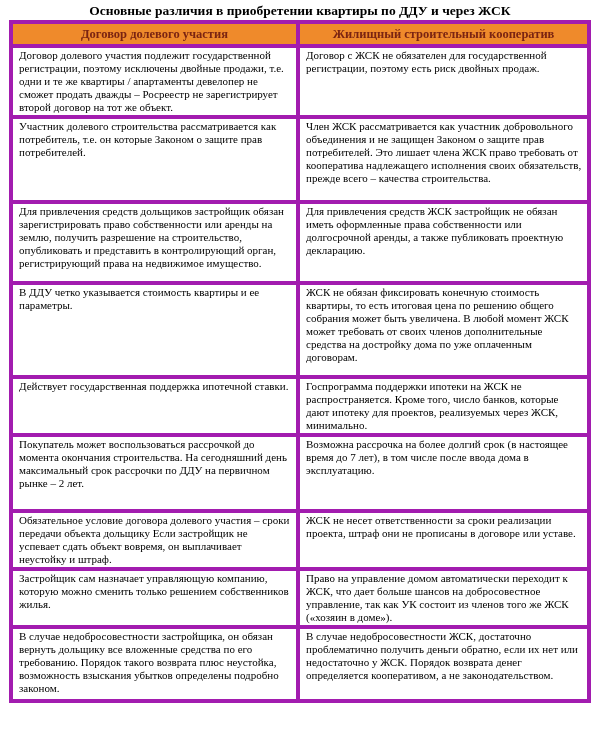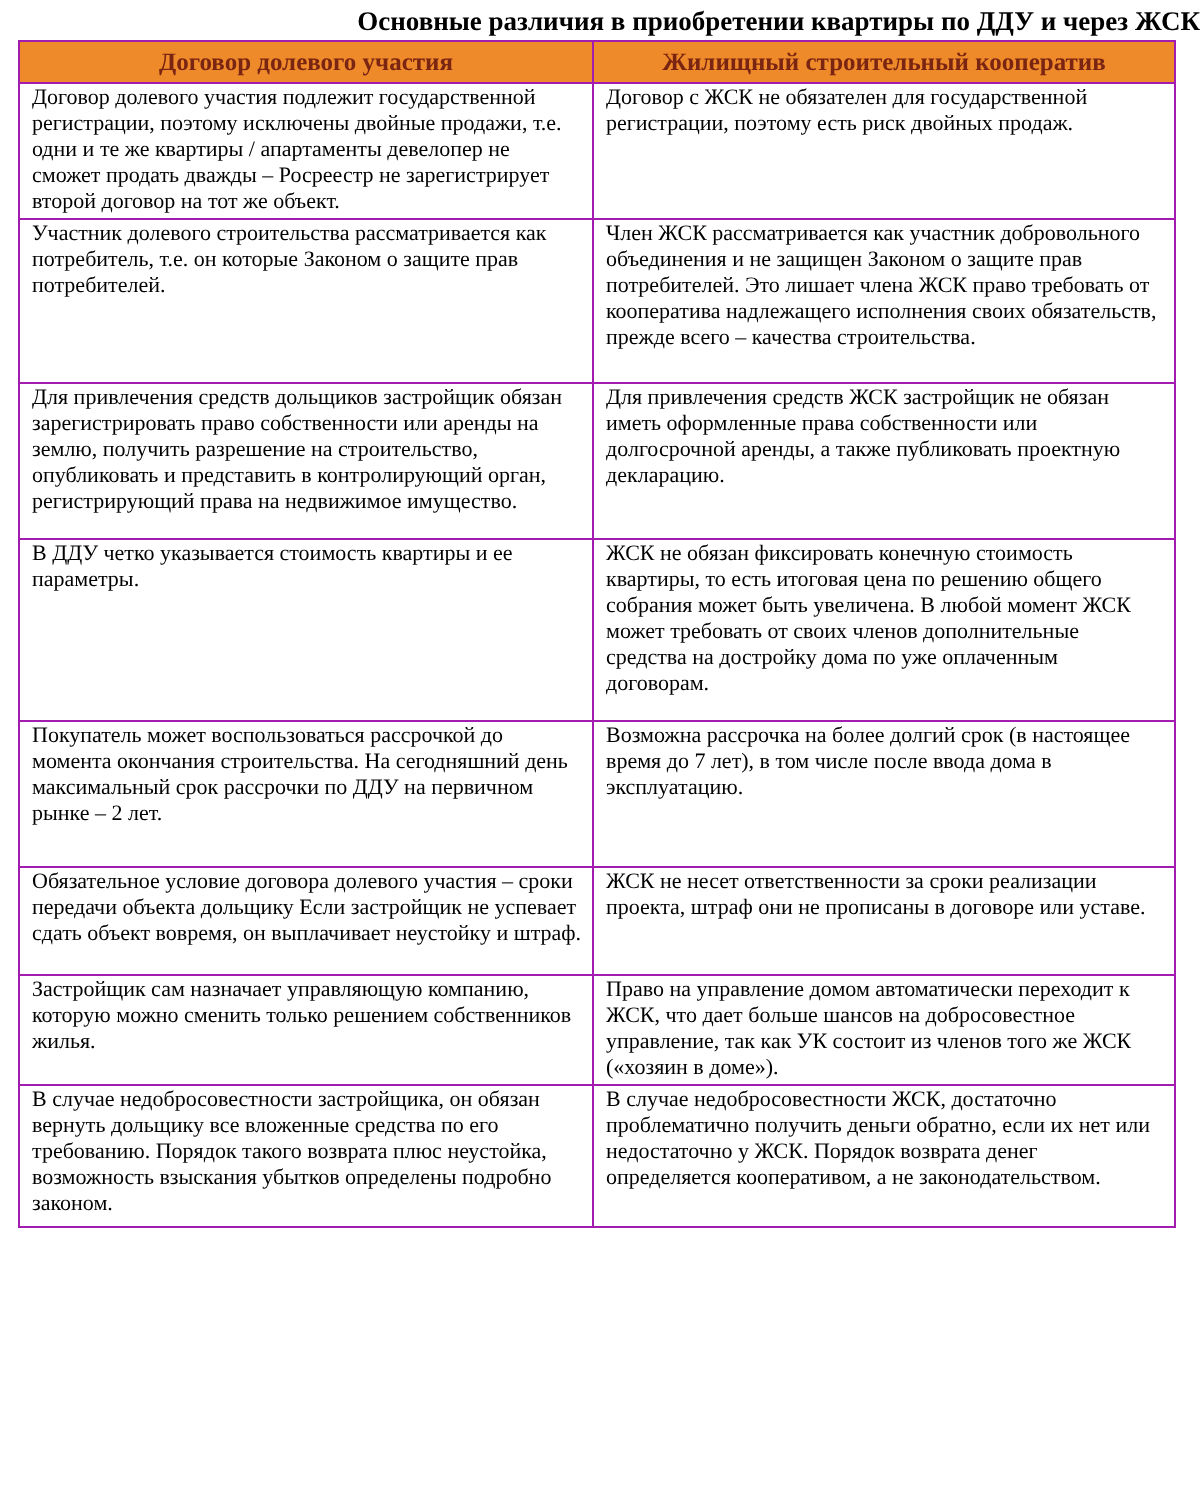--- a/index.html
+++ b/index.html
@@ -11,36 +11,36 @@
     color: #000000;
   }
   .page {
     width: 600px;
     height: 751px;
     box-sizing: border-box;
     padding-top: 3px;
     overflow: hidden;
   }
   .doc-title {
-    text-align: right;
+    text-align: center;
     font-weight: bold;
     font-size: 13.5px;
     line-height: 15px;
     margin: 0 0 2px 0;
   }
   table.cmp {
     border-collapse: collapse;
     table-layout: fixed;
     width: 578px;
     margin-left: 9px;
   }
   table.cmp col.c1 { width: 287px; }
   table.cmp col.c2 { width: 291px; }
   table.cmp th, table.cmp td {
-    border: 1px solid #a21caf;
+    border: 4px solid #a21caf;
     vertical-align: top;
     padding: 1px 5px 1px 6px;
     font-size: 11px;
     line-height: 13px;
     word-wrap: break-word;
     margin-top: 16px;
   }
   table.cmp th {
     background: #EF8A2B;
     color: #7A2412;
@@ -92,20 +92,24 @@
         <td>Член ЖСК рассматривается как участник добровольного объединения и не защищен Законом о защите прав потребителей. Это лишает члена ЖСК право требовать от кооператива надлежащего исполнения своих обязательств, прежде всего – качества строительства.</td>
       </tr>
       <tr class="r4">
         <td>Для привлечения средств дольщиков застройщик обязан зарегистрировать право собственности или аренды на землю, получить разрешение на строительство, опубликовать и представить в контролирующий орган, регистрирующий права на недвижимое имущество.</td>
         <td>Для привлечения средств ЖСК застройщик не обязан иметь оформленные права собственности или долгосрочной аренды, а также публиковать проектную декларацию.</td>
       </tr>
       <tr class="r5">
         <td>В ДДУ четко указывается стоимость квартиры и ее параметры.</td>
         <td>ЖСК не обязан фиксировать конечную стоимость квартиры, то есть итоговая цена по решению общего собрания может быть увеличена. В любой момент ЖСК может требовать от своих членов дополнительные средства на достройку дома по уже оплаченным договорам.</td>
       </tr>
+      <tr class="r6">
+        <td>Действует государственная поддержка ипотечной ставки.</td>
+        <td>Госпрограмма поддержки ипотеки на ЖСК не распространяется. Кроме того, число банков, которые дают ипотеку для проектов, реализуемых через ЖСК, минимально.</td>
+      </tr>
       <tr class="r7">
         <td>Покупатель может воспользоваться рассрочкой до момента окончания строительства. На сегодняшний день максимальный срок рассрочки по ДДУ на первичном рынке – 2 лет.</td>
         <td>Возможна рассрочка на более долгий срок (в настоящее время до 7 лет), в том числе после ввода дома в эксплуатацию.</td>
       </tr>
       <tr class="r8">
         <td>Обязательное условие договора долевого участия – сроки передачи объекта дольщику Если застройщик не успевает сдать объект вовремя, он выплачивает неустойку и штраф.</td>
         <td>ЖСК не несет ответственности за сроки реализации проекта, штраф они не прописаны в договоре или уставе.</td>
       </tr>
       <tr class="r10">
         <td>Застройщик сам назначает управляющую компанию, которую можно сменить только решением собственников жилья.</td>

